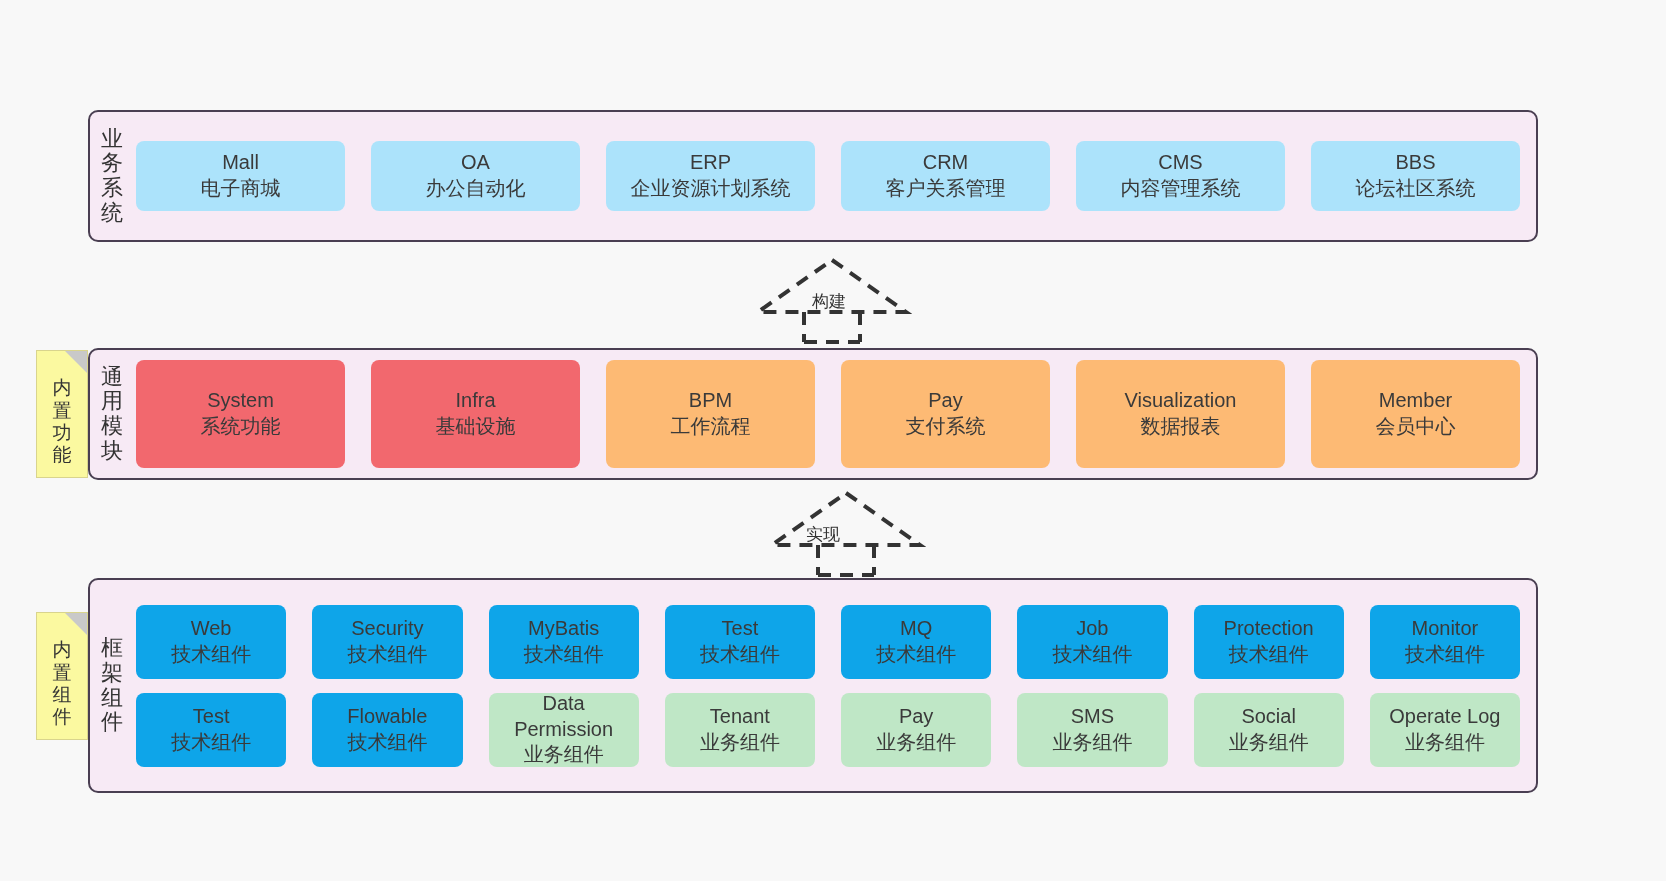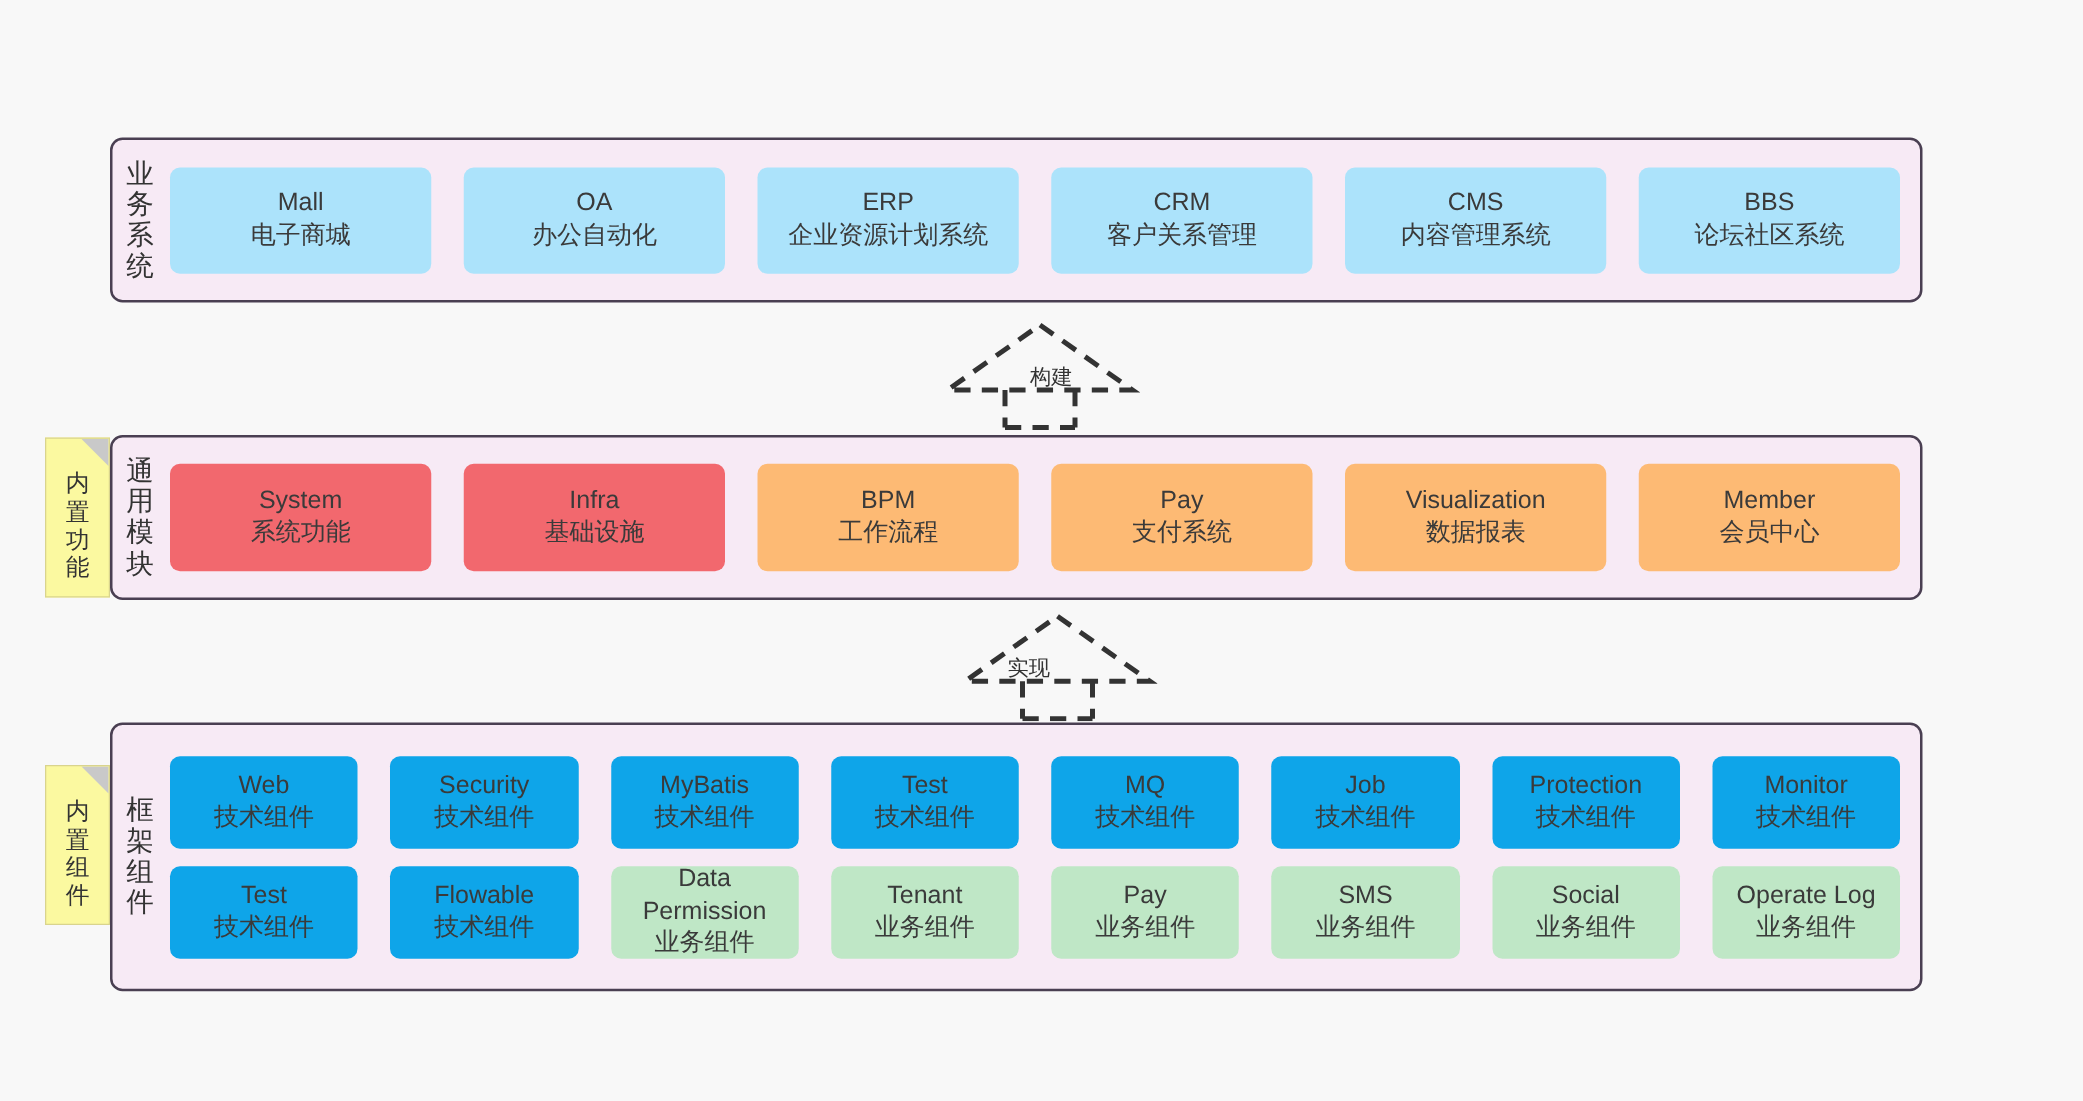--- a/index.html
+++ b/index.html
@@ -86,22 +86,22 @@
   .red        { background: #f2686e; }
   .pink       { background: #fdba74; }
   .green      { background: #0ea5e9; }
   .green-lite { background: #bfe7c6; }
 
   
   #layer-business { left: 88px;  top: 110px; width: 1450px; height: 132px; }
   #layer-modules  { left: 88px;  top: 348px; width: 1450px; height: 132px; }
   #layer-framework{ left: 88px;  top: 578px; width: 1450px; height: 215px; }
 
-  #layer-business .box-row  { height: 85px; }
-  #layer-modules  .box-row  { height: 86px; }
+  #layer-business .box-row  { height: 70px; }
+  #layer-modules  .box-row  { height: 108px; }
   #layer-framework .box-row { height: 74px; }
 
   
   .note {
     position: absolute;
     box-sizing: border-box;
     background: #fbf9a0;
     border: 1px solid #d9d48d;
     display: flex;
     flex-direction: column;
@@ -131,21 +131,21 @@
     pointer-events: none;
   }
   .uml-label {
     position: absolute;
     font-size: 17px;
     color: #333333;
     background: transparent;
     white-space: nowrap;
   }
   #arrow-build  { left: 752px; top: 256px; width: 160px; height: 88px; }
-  #label-build  { left: 812px; top: 290px; margin-left: 12px; }
+  #label-build  { left: 812px; top: 290px; }
   #arrow-impl   { left: 766px; top: 489px; width: 160px; height: 88px; }
   #label-impl   { left: 806px; top: 523px; }
 </style>
 </head>
 <body>
 
 <div class="canvas">
 
   <div class="layer" id="layer-business">
     <div class="layer-title">

